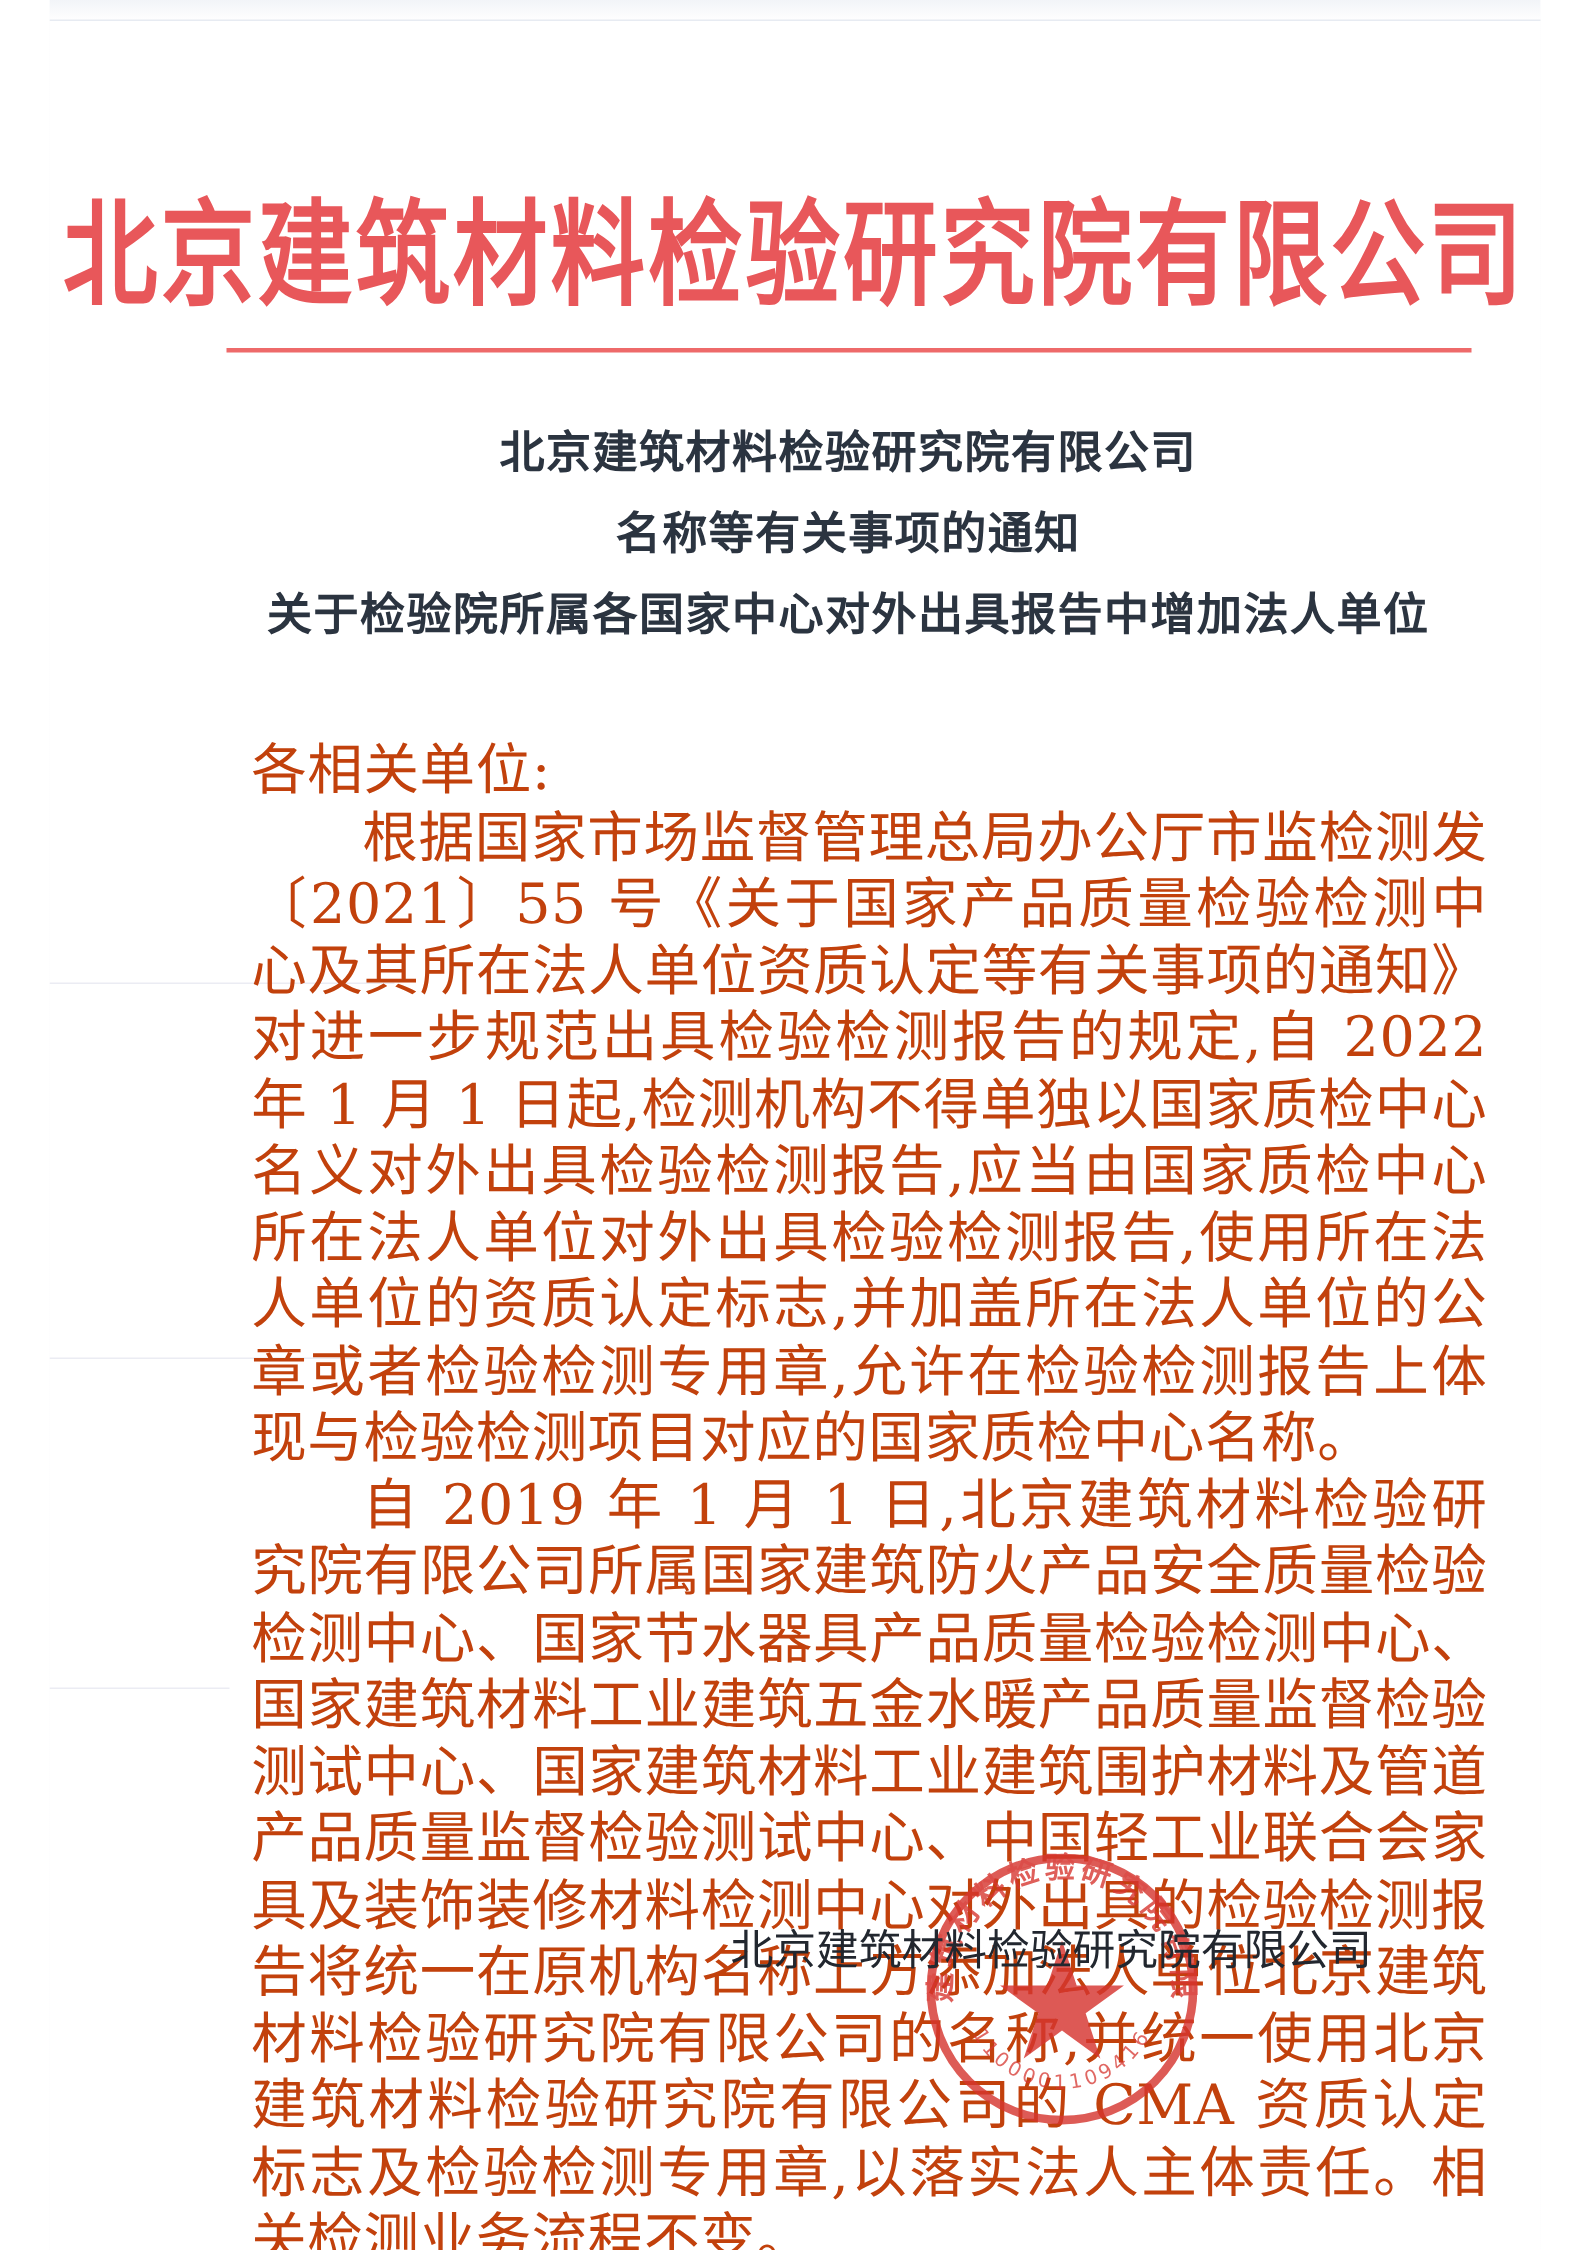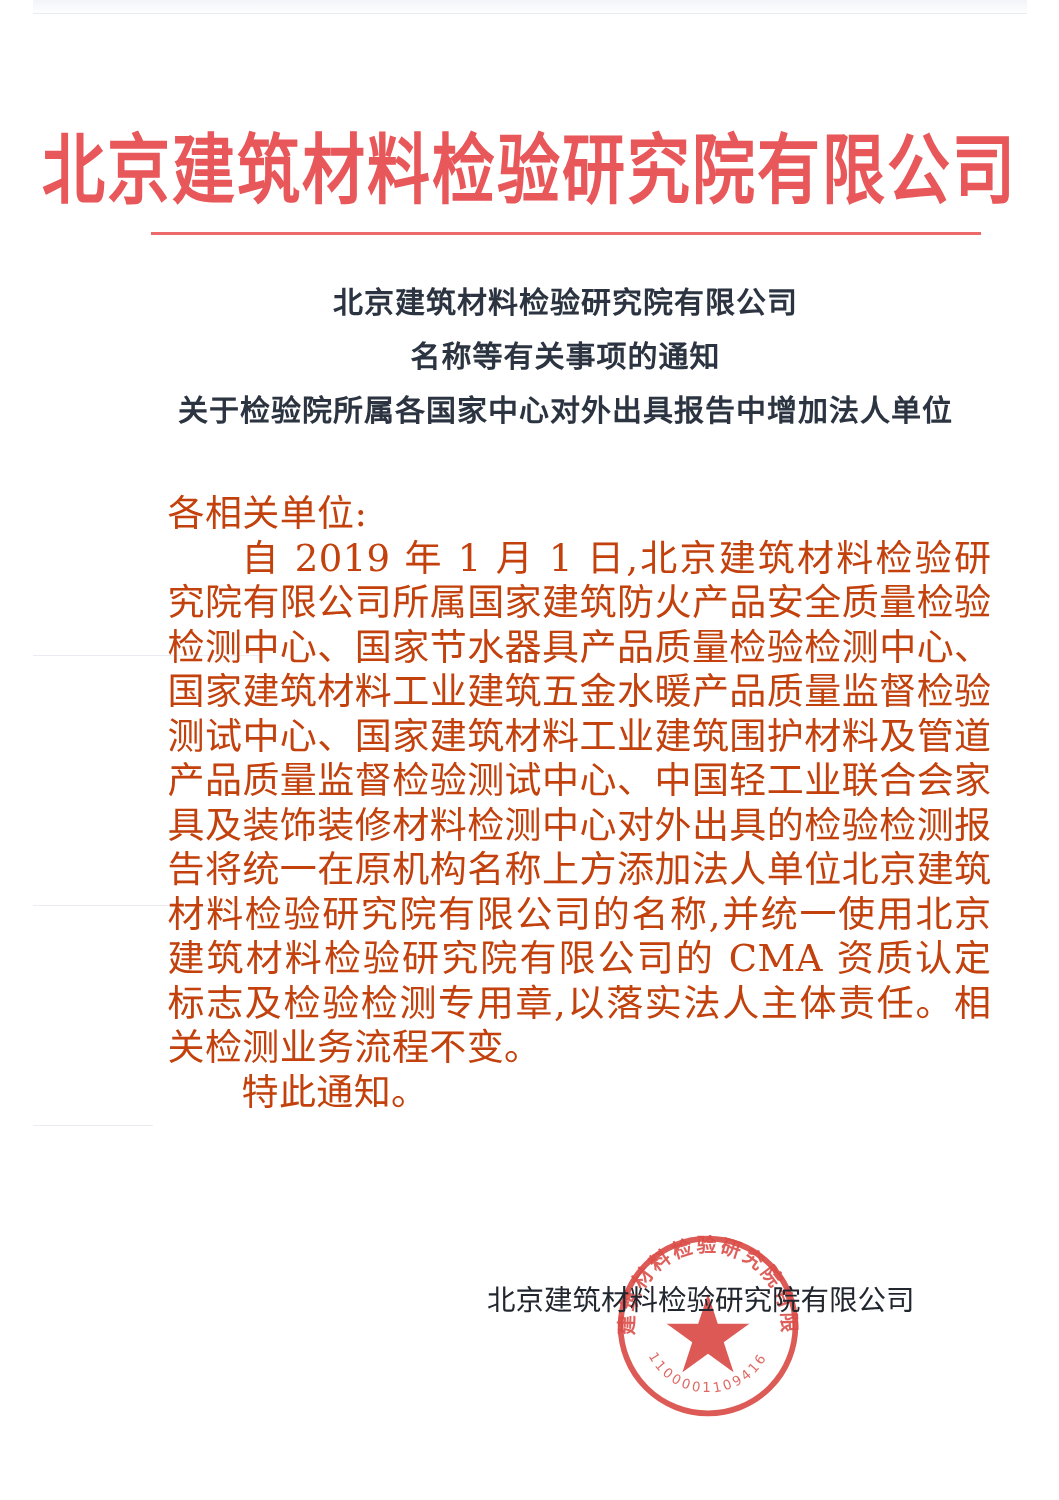--- a/index.html
+++ b/index.html
@@ -140,20 +140,21 @@
   </div>
 
   <div class="doc-title">
     <div>北京建筑材料检验研究院有限公司</div>
     <div>名称等有关事项的通知</div>
     <div>关于检验院所属各国家中心对外出具报告中增加法人单位</div>
   </div>
 
   <div class="body-block">
     <p class="para salutation" style="text-indent:0;">各相关单位:</p>
+    <p class="para">根据国家市场监督管理总局办公厅市监检测发〔2021〕55 号《关于国家产品质量检验检测中心及其所在法人单位资质认定等有关事项的通知》对进一步规范出具检验检测报告的规定,自 2022 年 1 月 1 日起,检测机构不得单独以国家质检中心名义对外出具检验检测报告,应当由国家质检中心所在法人单位对外出具检验检测报告,使用所在法人单位的资质认定标志,并加盖所在法人单位的公章或者检验检测专用章,允许在检验检测报告上体现与检验检测项目对应的国家质检中心名称。</p>
     <p class="para">自 2019 年 1 月 1 日,北京建筑材料检验研究院有限公司所属国家建筑防火产品安全质量检验检测中心、国家节水器具产品质量检验检测中心、国家建筑材料工业建筑五金水暖产品质量监督检验测试中心、国家建筑材料工业建筑围护材料及管道产品质量监督检验测试中心、中国轻工业联合会家具及装饰装修材料检测中心对外出具的检验检测报告将统一在原机构名称上方添加法人单位北京建筑材料检验研究院有限公司的名称,并统一使用北京建筑材料检验研究院有限公司的 CMA 资质认定标志及检验检测专用章,以落实法人主体责任。相关检测业务流程不变。</p>
     <p class="para last-short">特此通知。</p>
   </div>
 
   <div class="seal">
     <svg viewBox="0 0 200 200" xmlns="http://www.w3.org/2000/svg">
       <defs>
         <path id="rimTop" d="M 22,100 A 78,78 0 0 1 178,100"></path>
         <path id="rimBottom" d="M 30,100 A 70,70 0 0 0 170,100"></path>
       </defs>

